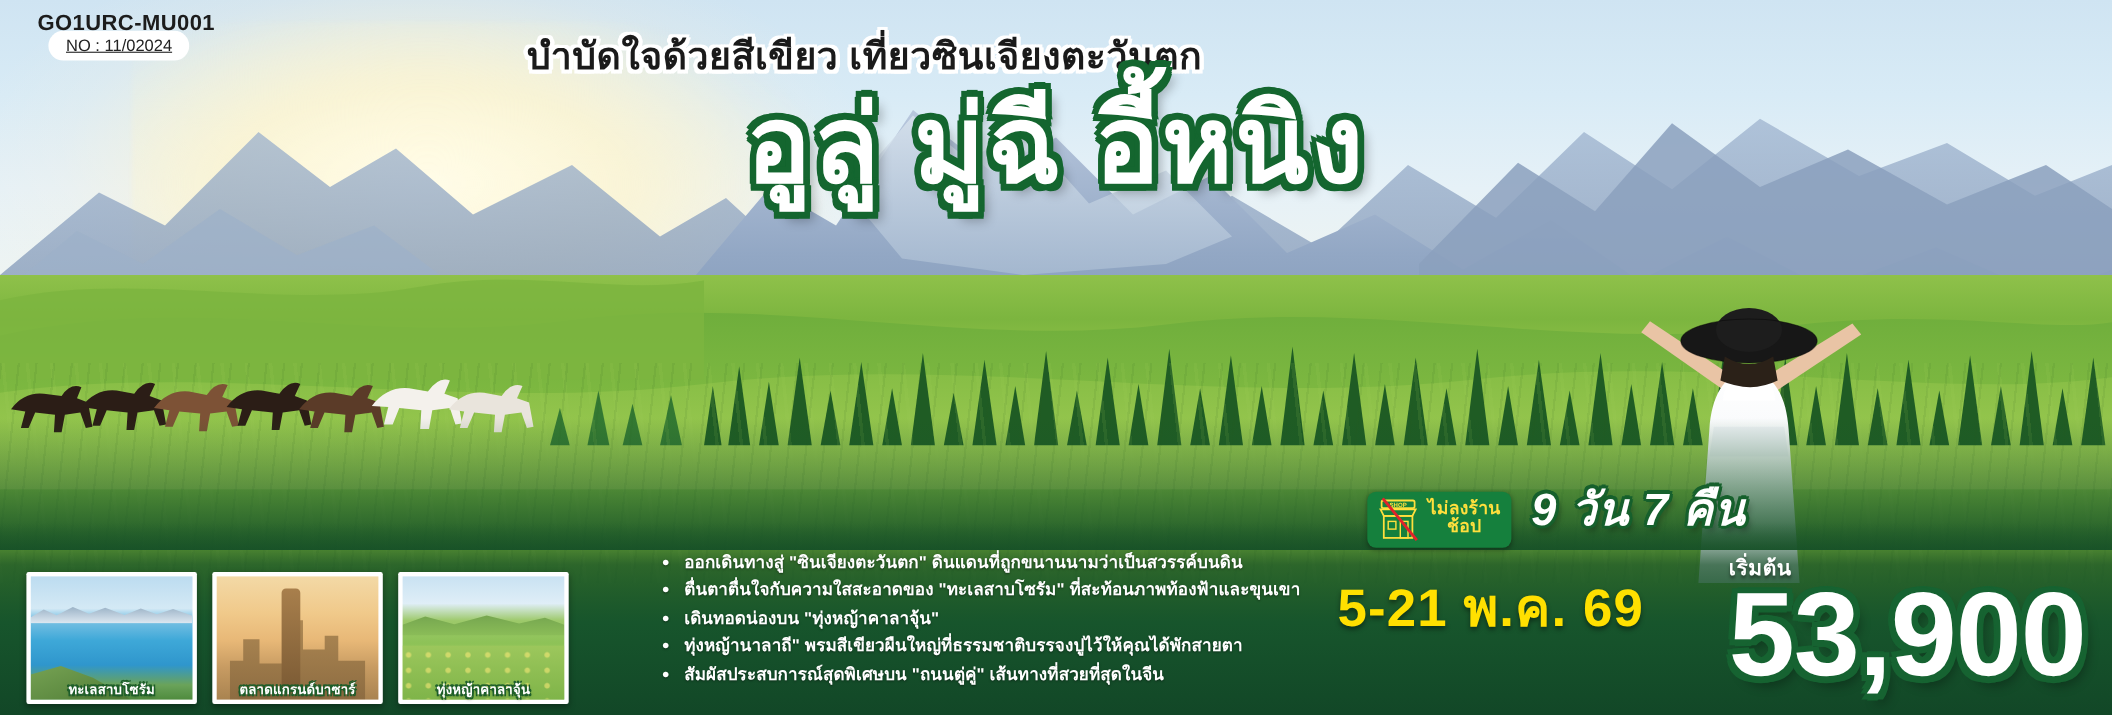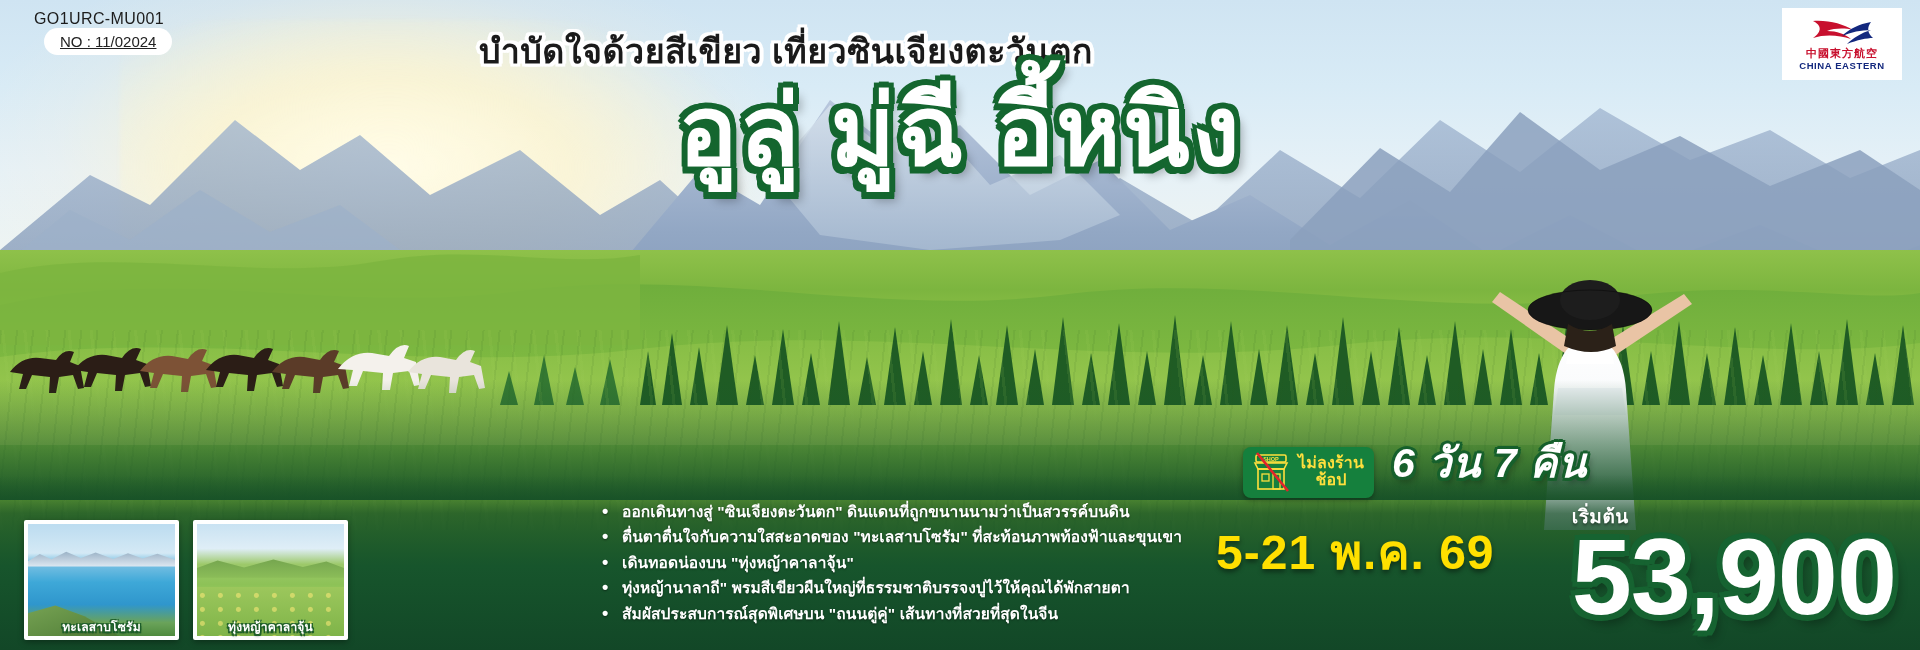--- a/index.html
+++ b/index.html
@@ -58,21 +58,21 @@
     background:linear-gradient(180deg, rgba(21,78,38,0.0) 0%, rgba(21,78,38,0.75) 22%, #17552c 52%, #124727 100%);
   }
   .panel-fade {
     position:absolute; left:0; bottom:150px; width:1920px; height:120px;
     background:linear-gradient(180deg, rgba(30,95,45,0) 0%, rgba(26,88,42,0.55) 55%, rgba(23,82,40,0.95) 100%);
   }
 
   
   .code {
     position:absolute; left:34px; top:10px;
-    font-size:16px; font-weight:normal; color:#1c1c1c; letter-spacing:.4px;
+    font-size:20px; font-weight:bold; color:#1c1c1c; letter-spacing:.4px;
   }
   .nobox {
     position:absolute; left:44px; top:28px;
     background:#ffffff; border-radius:15px;
     padding:5px 16px; font-size:15px; color:#222; white-space:nowrap;text-decoration:underline;
   }
 
   
   .airline {
     position:absolute; right:18px; top:8px;
@@ -375,36 +375,32 @@
       <path d="M128,84 q22,14 44,0 l4,22 q-24,12 -52,0 Z" fill="#2b2118"></path>
     </svg>
   </div>
 
   <div class="panel-fade"></div>
   <div class="bottom-panel-solid"></div>
 
   <div class="code">GO1URC-MU001</div>
   <div class="nobox">NO : 11/02024</div>
 
-  <div class="airline">
-    <svg class="swoosh" viewBox="0 0 66 28">
-      <path d="M4,3 C20,2 34,6 44,12 C36,10 26,10 18,13 C28,13 36,16 42,21 C30,17 16,16 4,20 C14,13 12,7 4,3 Z" fill="#c8102e"></path>
-      <path d="M62,4 C50,6 40,11 33,18 C42,14 52,12 62,12 C52,15 44,20 38,26 C48,22 58,20 64,20 C58,15 58,9 62,4 Z" fill="#13287e"></path>
-    </svg>
-    <div class="cn">中國東方航空</div>
-    <div class="en">CHINA EASTERN</div>
-  </div>
 
   <div class="subtitle">บำบัดใจด้วยสีเขียว เที่ยวซินเจียงตะวันตก</div>
   <div class="maintitle">อูลู่ มู่ฉี อี้หนิง</div>
 
   <div class="thumbs">
     <div class="thumb">
       <div class="photo t1"></div>
       <div class="cap">ทะเลสาบโซรัม</div>
+    </div>
+    <div class="thumb">
+      <div class="photo t2"></div>
+      <div class="cap">ตลาดแกรนด์บาซาร์</div>
     </div>
     <div class="thumb">
       <div class="photo t3"></div>
       <div class="cap">ทุ่งหญ้าคาลาจุ้น</div>
     </div>
   </div>
 
   <div class="bullets">
     <ul>
       <li>ออกเดินทางสู่ "ซินเจียงตะวันตก" ดินแดนที่ถูกขนานนามว่าเป็นสวรรค์บนดิน</li>
@@ -426,21 +422,21 @@
         <rect x="22" y="22" width="7" height="15" fill="none" stroke="#ffdf3d" stroke-width="1.3"></rect>
         <line x1="6" y1="1" x2="37" y2="39" stroke="#e1232b" stroke-width="2.6"></line>
       </svg>
     </div>
     <div class="txt">
       <span>ไม่ลงร้าน</span>
       <span>ช้อป</span>
     </div>
   </div>
 
-  <div class="duration">6 วัน 7 คืน</div>
+  <div class="duration">9 วัน 7 คืน</div>
 
   <div class="dates">5-21 พ.ค. 69</div>
 
   <div class="price-wrap">
     <div class="price-pre">เริ่มต้น</div>
     <div class="price">53,900</div>
   </div>
 
 </div>
 

